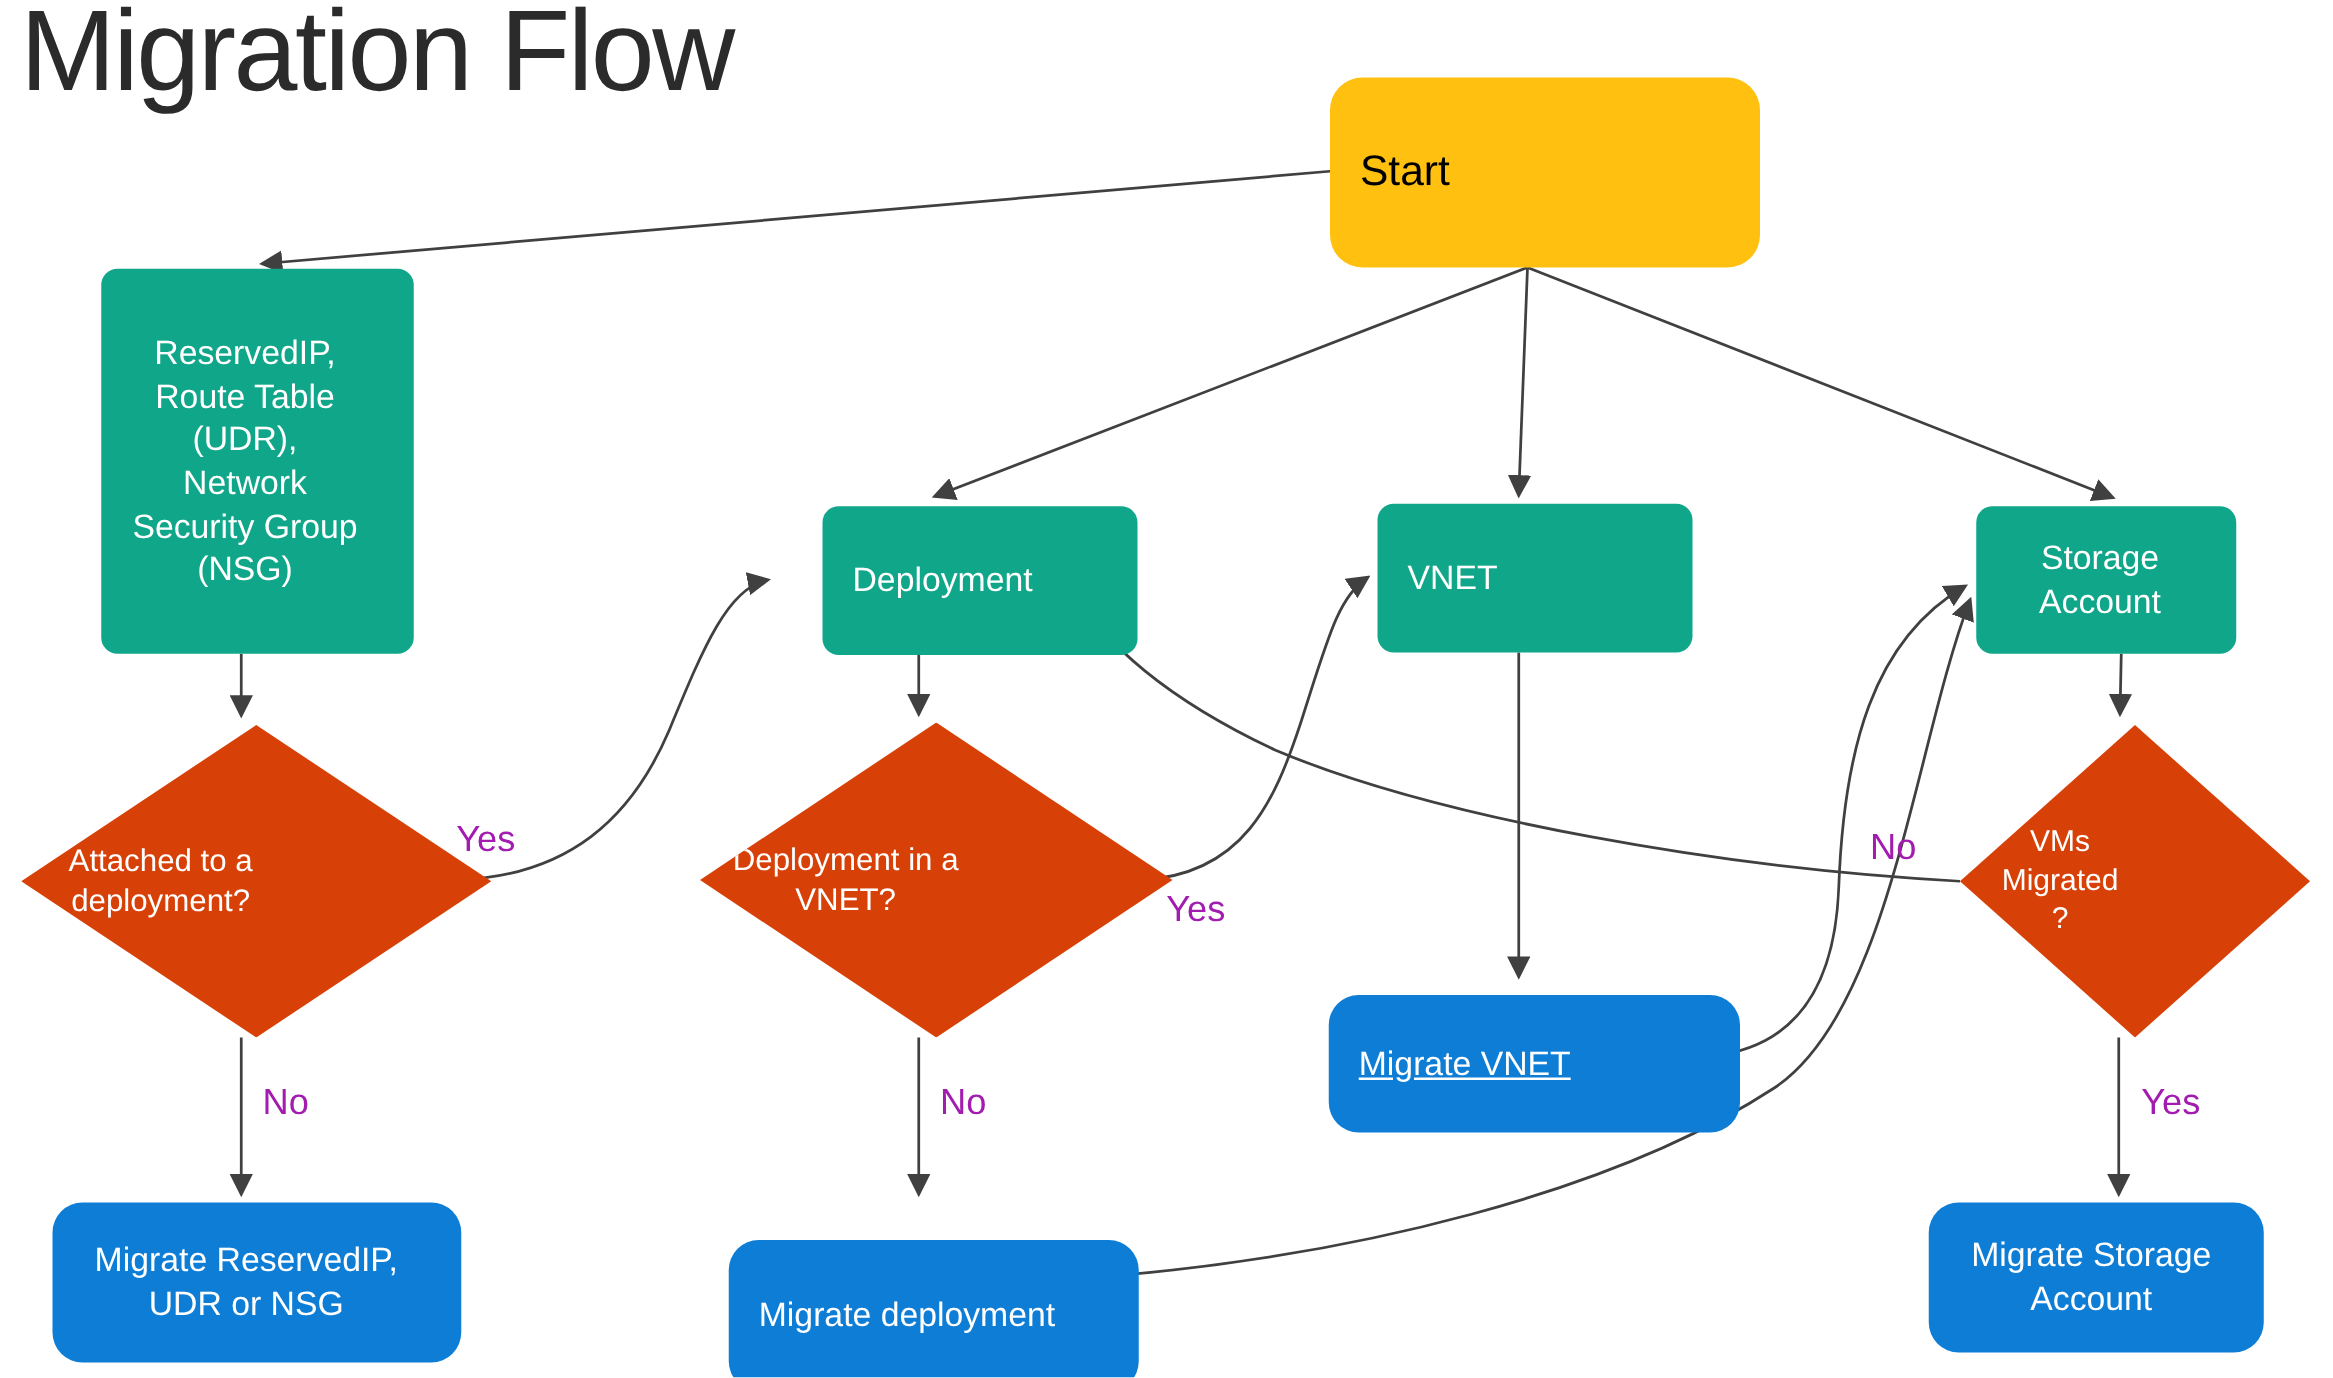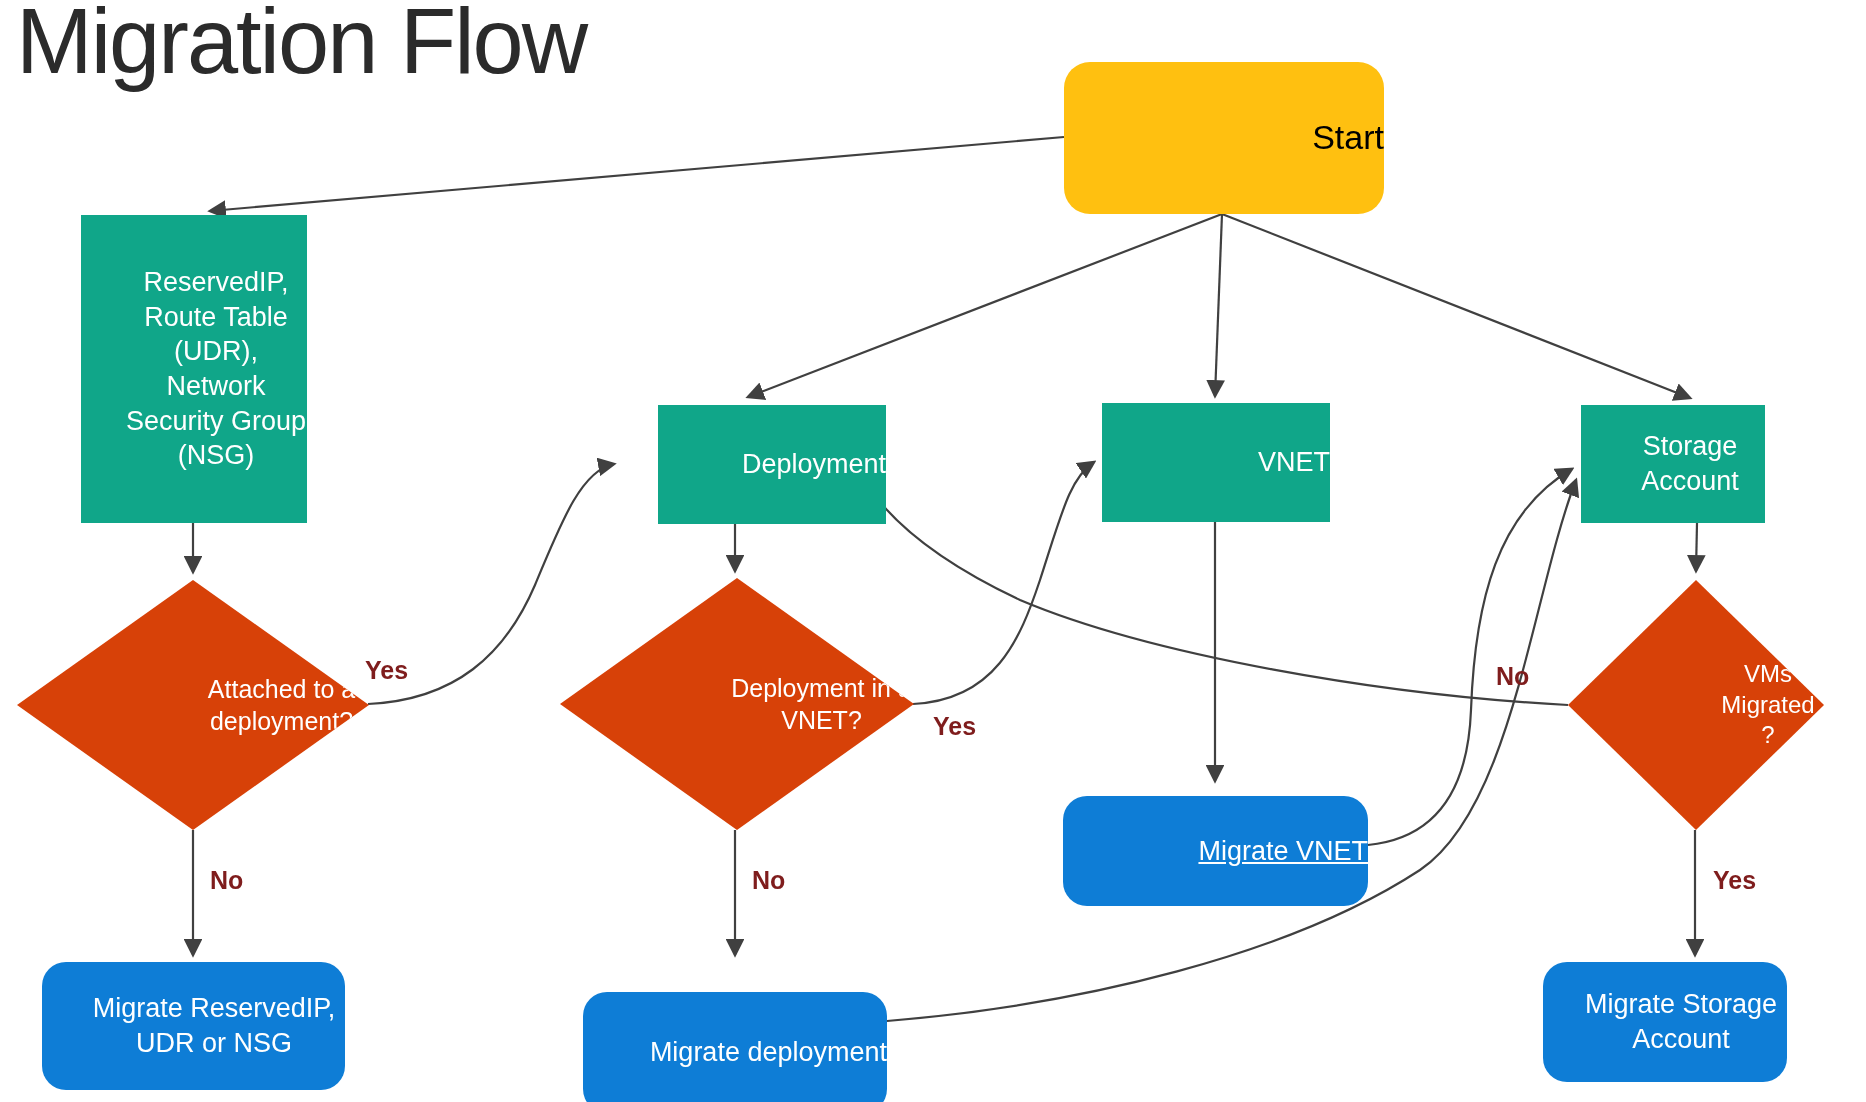--- a/index.html
+++ b/index.html
@@ -2,29 +2,29 @@
 <html><head>
 <meta charset="utf-8">
 <style>
   html,body{margin:0;padding:0;background:#ffffff;}
   .canvas{position:relative;width:1866px;height:1102px;background:#ffffff;overflow:hidden;
           font-family:"Liberation Sans","DejaVu Sans",sans-serif;}
   .title{position:absolute;left:16px;top:-14px;font-size:92px;font-weight:300;color:#2b2b2b;
          letter-spacing:-2px;line-height:1.2;}
   svg.edges{position:absolute;left:0;top:0;width:1866px;height:1102px;}
   .edge{stroke:#404040;stroke-width:2.2;fill:none;}
-  .node{position:absolute;display:flex;align-items:center;justify-content:flex-end;
-        text-align:center;color:#ffffff;line-height:1.28;}
+  .node{position:absolute;display:flex;align-items:center;justify-content:flex-start;
+        text-align:center;color:#ffffff;line-height:1.28;padding-left:24px;}
   .node .txt{display:block;}
   .start{background:#FFC010;border-radius:26px;color:#000000;font-size:34px;}
-  .entity{background:#10A689;font-size:27px;}
+  .entity{background:#10A689;font-size:27px;border-radius:13px;}
   .decision{background:#D74108;font-size:25px;
             clip-path:polygon(50% 0%,100% 50%,50% 100%,0% 50%);}
   .action{background:#0E7DD6;border-radius:24px;font-size:27px;}
-  .edge-label{position:absolute;font-size:25px;color:#7f1d1d;font-weight:bold;}
+  .edge-label{position:absolute;font-size:29px;color:#a21caf;}
 </style>
 </head>
 <body>
 
 <div class="canvas">
 
   <div class="title">Migration Flow</div>
 
   <svg class="edges" viewBox="0 0 1866 1102" xmlns="http://www.w3.org/2000/svg">
     <defs>

